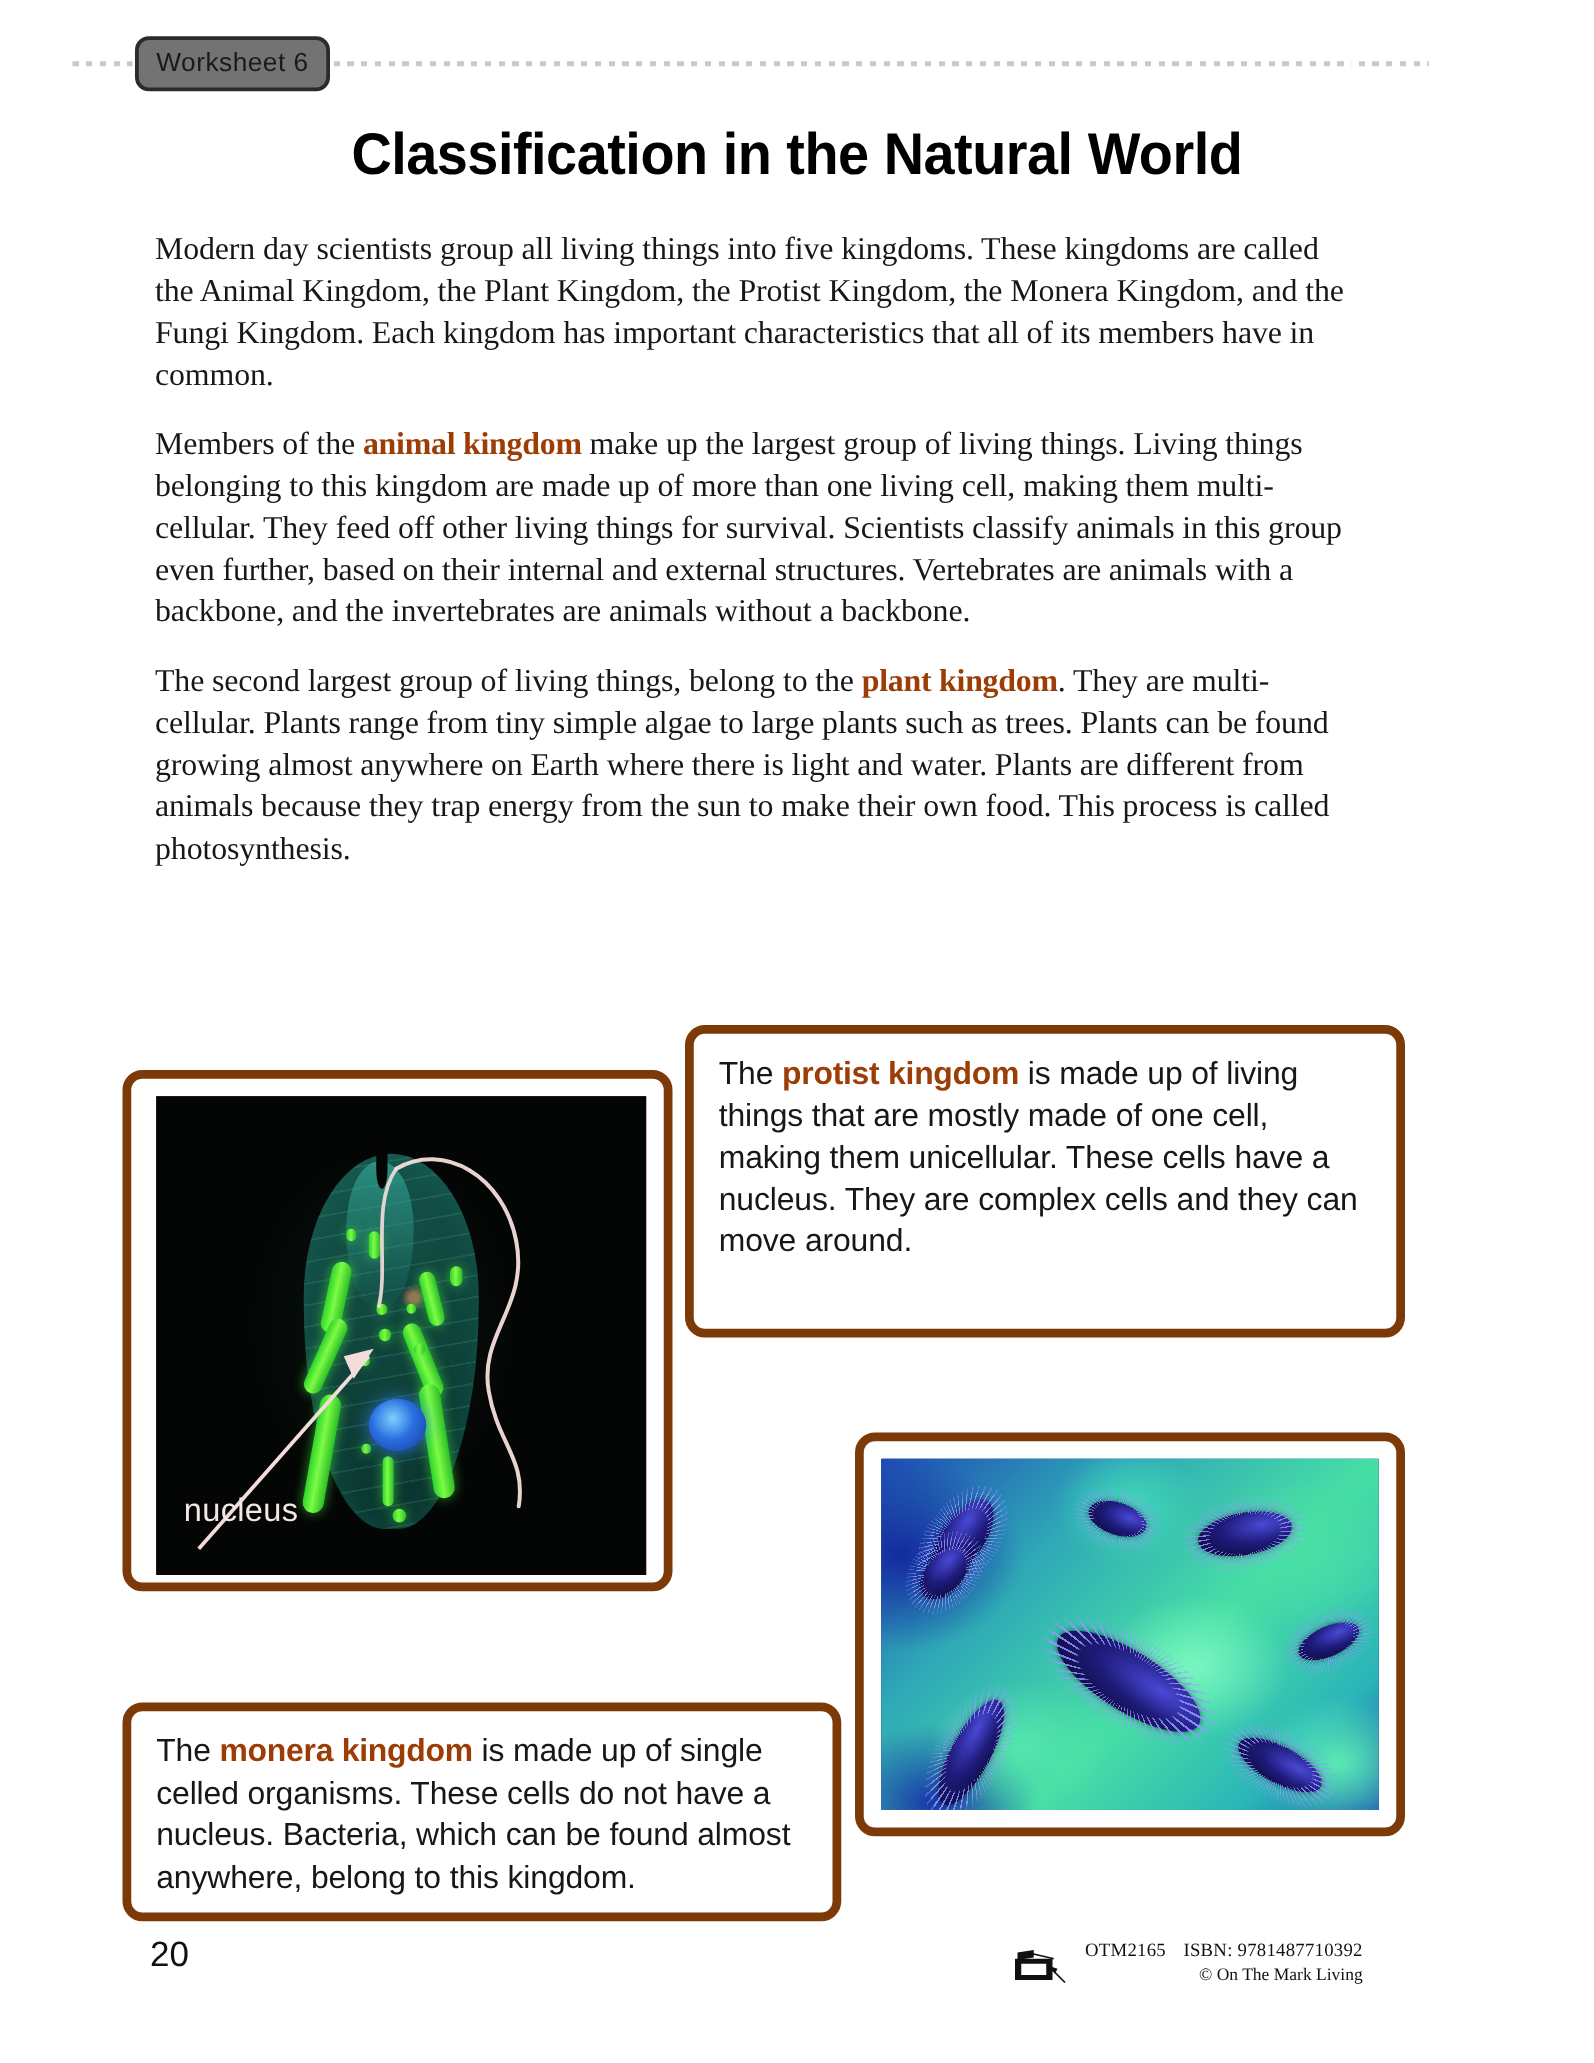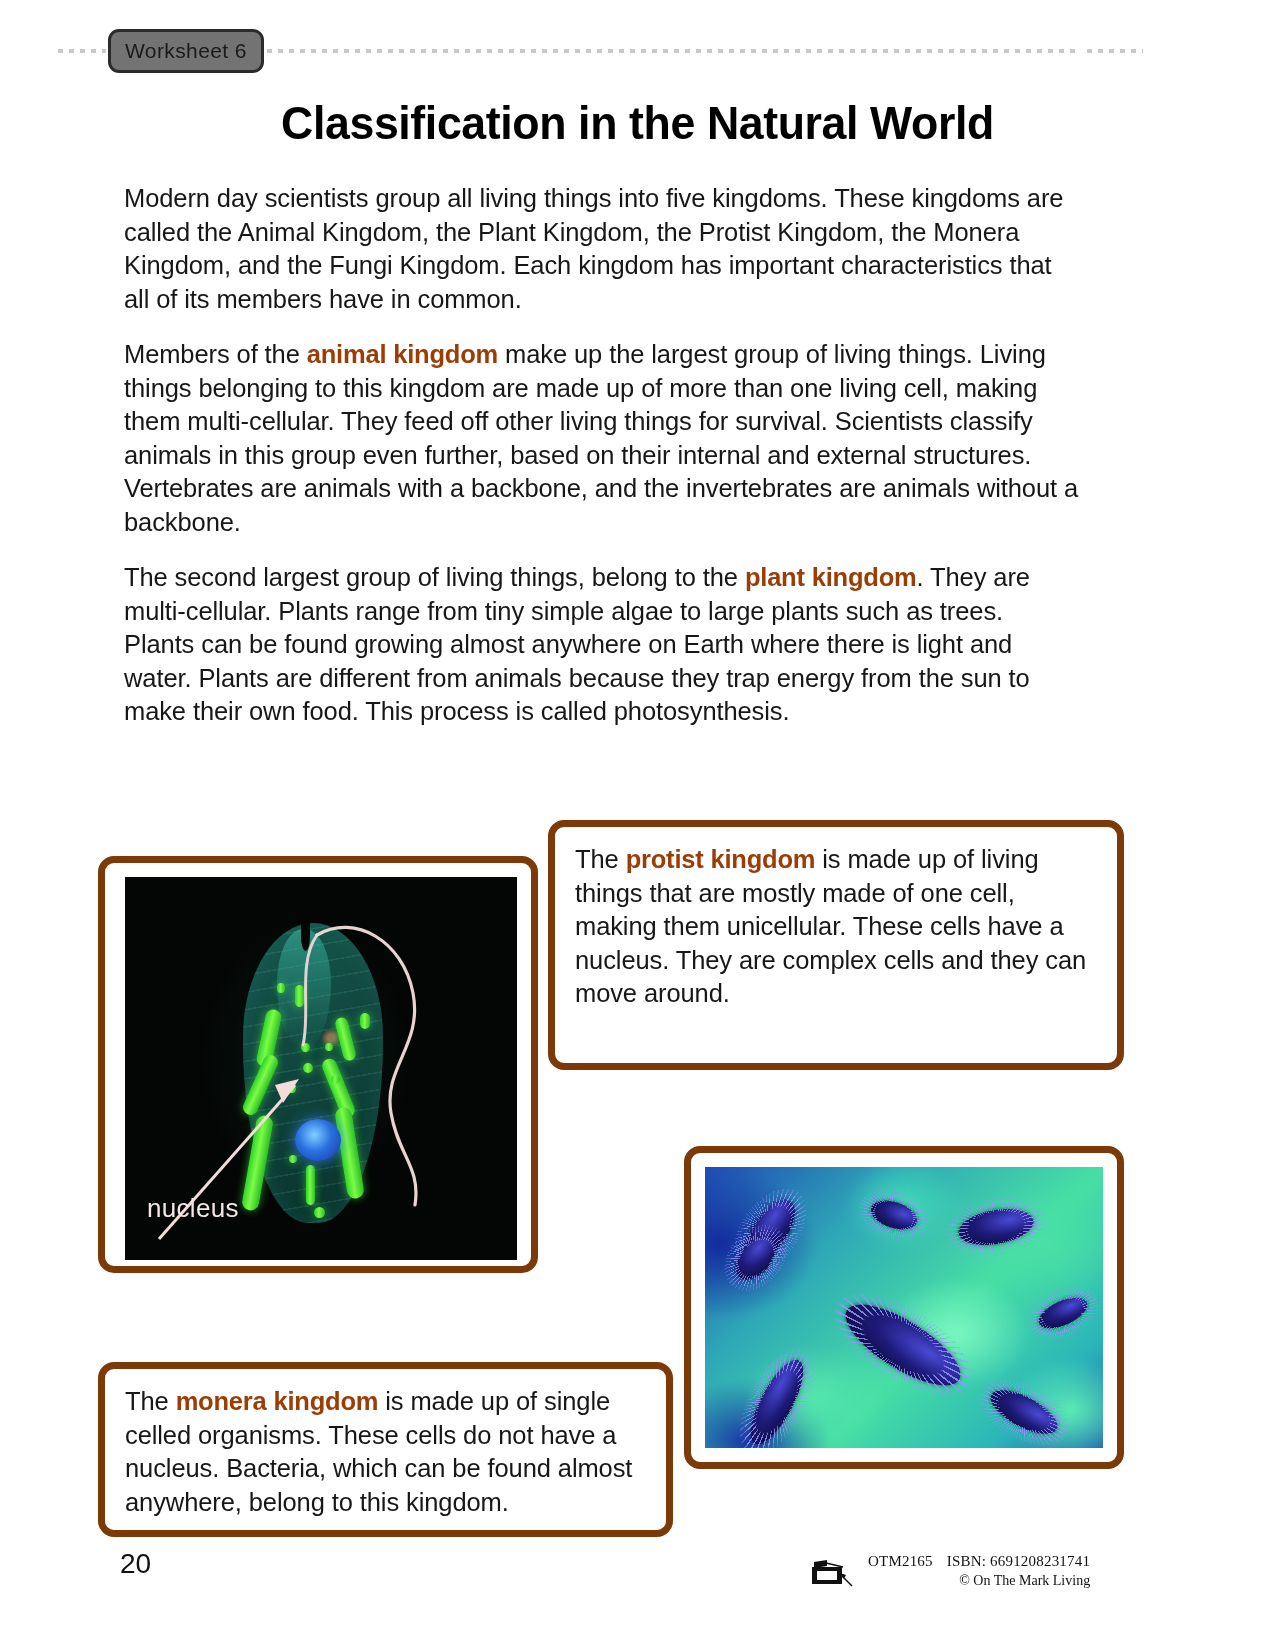--- a/index.html
+++ b/index.html
@@ -70,20 +70,21 @@
     left: 124px; top: 182px;
     width: 960px;
   }
   p.para {
     margin: 0 4px 22px 0;
     font-size: 25.5px;
     line-height: 33.5px;
     font-weight: 300;
     color: #171717;
     letter-spacing: -0.1px;
+    font-family: Liberation Serif, serif;
   }
   .kw {
     font-weight: bold;
     color: #9c3d06;
     letter-spacing: -0.2px;
   }
 
   
   .card {
     position: absolute;
@@ -354,17 +355,17 @@
   <svg class="copier-icon" width="44" height="34" viewBox="0 0 44 34">
     <path d="M4 12 L4 6 L17 4 L17 10 Z" fill="#111"></path>
     <rect x="2" y="11" width="30" height="17" fill="#111"></rect>
     <rect x="7" y="15" width="20" height="9" fill="#fff"></rect>
     <line x1="16" y1="7" x2="33" y2="11" stroke="#111" stroke-width="1.4"></line>
     <line x1="31" y1="19" x2="42" y2="30" stroke="#111" stroke-width="1.4"></line>
     <path d="M30 17 L36 19 L34 23 Z" fill="#111"></path>
   </svg>
   <div class="footer-lines">
     <div class="footer-l1">
-      <span>OTM2165</span><span class="sp"></span><span>ISBN: 6691208231741</span>
+      <span>OTM2165</span><span class="sp"></span><span>ISBN: 9781487710392</span>
     </div>
     <div class="footer-l2">© On The Mark Living</div>
   </div>
 </div>
 
 </body></html>

